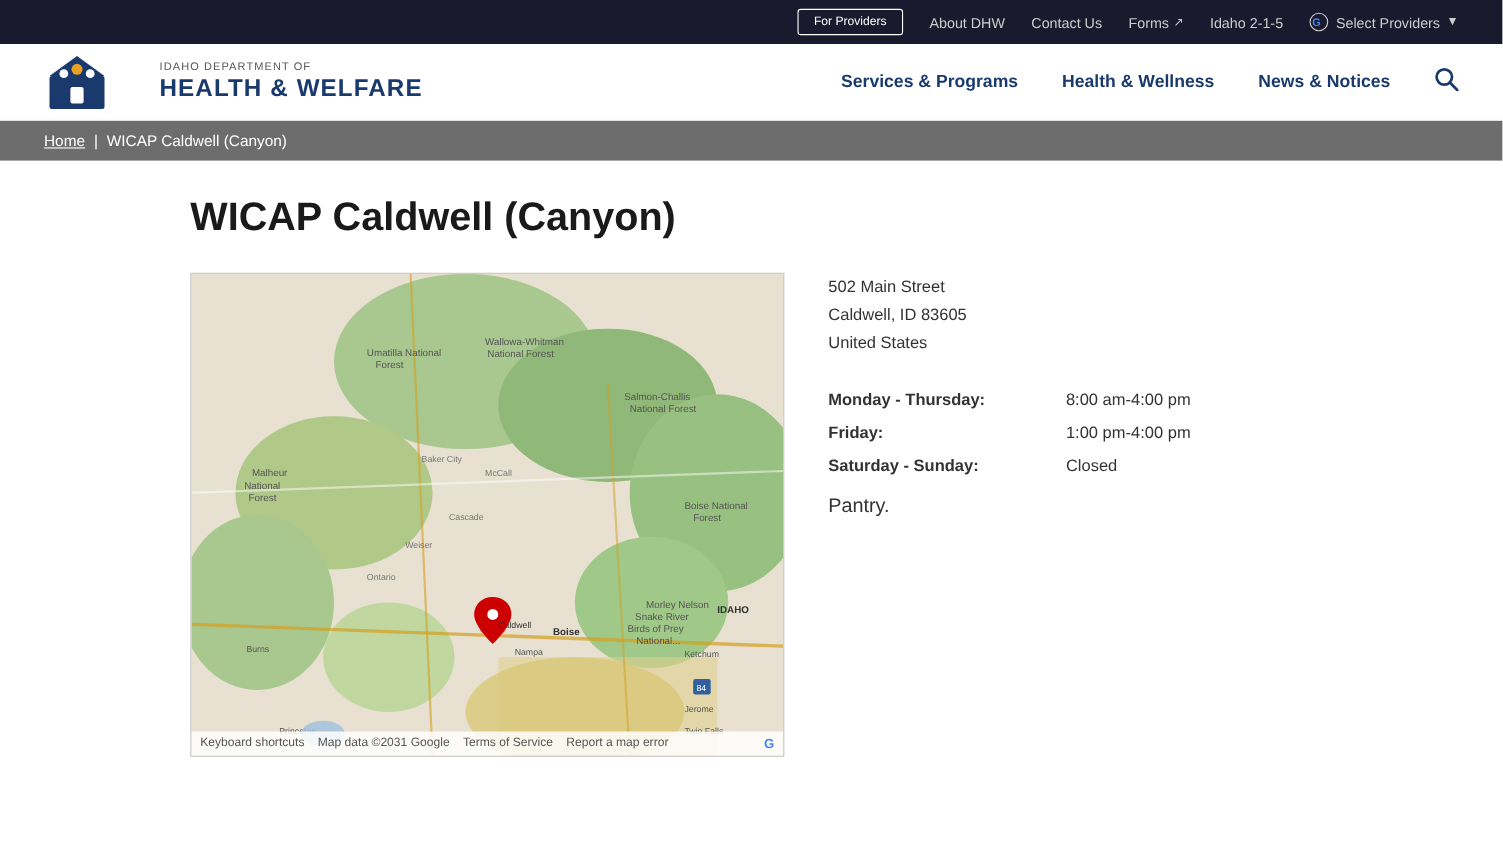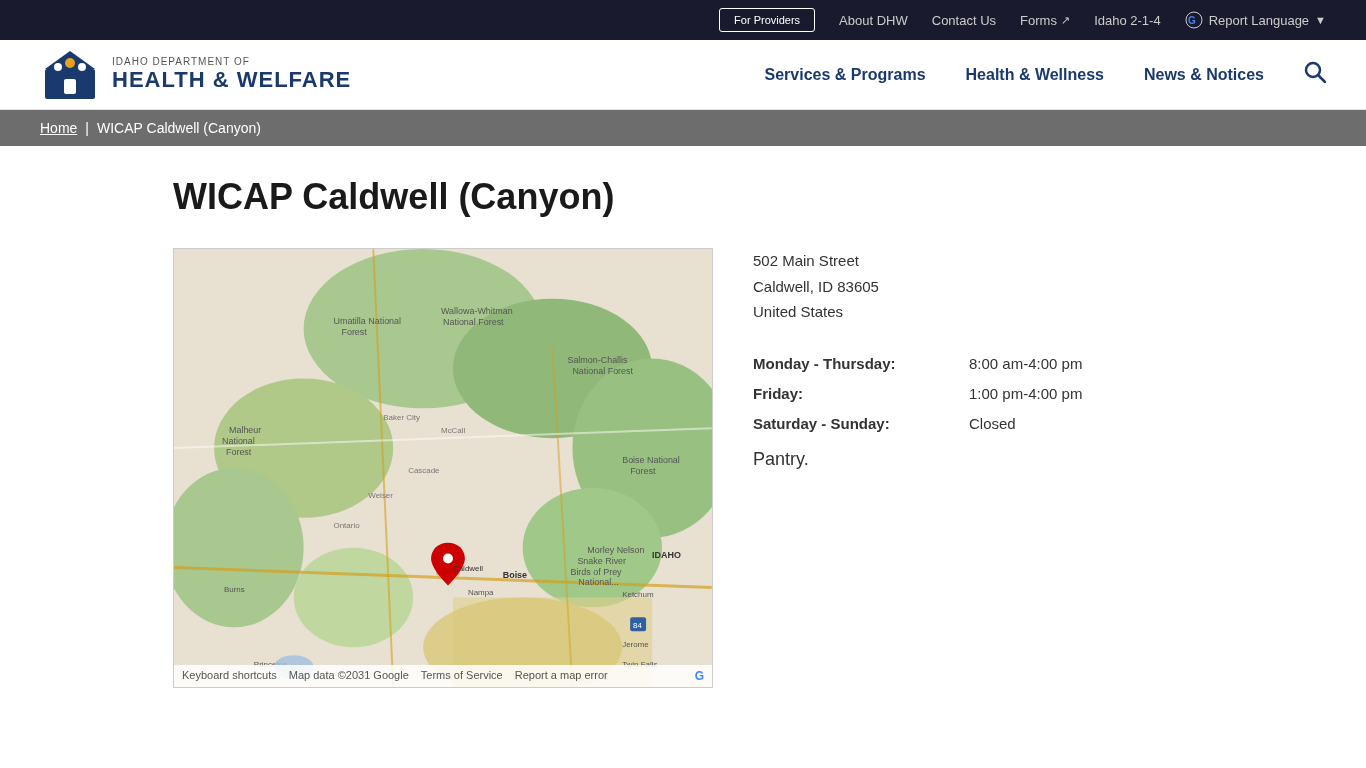--- a/index.html
+++ b/index.html
@@ -68,20 +68,21 @@
       gap: 12px;
       text-decoration: none;
     }
     .logo-icon {
       width: 60px;
       height: 55px;
     }
     .logo-text {
       display: flex;
       flex-direction: column;
+      margin-left: 33px;
     }
     .logo-text .dept-of {
       font-size: 10px;
       color: #555;
       letter-spacing: 1px;
       text-transform: uppercase;
     }
     .logo-text .agency-name {
       font-size: 22px;
       font-weight: bold;
@@ -216,27 +217,27 @@
 <body>
 
 <div class="top-bar">
   <button class="for-providers-btn">For Providers</button>
   <a href="#">About DHW</a>
   <a href="#">Contact Us</a>
   <a href="#" class="forms-link">
     <span>Forms</span>
     <span class="ext-icon">↗</span>
   </a>
-  <a href="#">Idaho 2-1-4</a>
+  <a href="#">Idaho 2-1-5</a>
   <div class="google-translate">
     <svg class="google-g" viewBox="0 0 18 18" xmlns="http://www.w3.org/2000/svg">
       <circle cx="9" cy="9" r="8" fill="none" stroke="#ccc" stroke-width="1"></circle>
       <text x="3" y="13" font-size="10" fill="#4285F4" font-weight="bold">G</text>
     </svg>
-    <span>Report Language</span>
+    <span>Select Providers</span>
     <span style="color:#ccc;font-size:11px;">▼</span>
   </div>
 </div>
 
 <nav class="main-nav">
   <a class="logo-area" href="#">
 
     <svg class="logo-icon" viewBox="0 0 60 55" xmlns="http://www.w3.org/2000/svg">
 
       <rect x="5" y="22" width="50" height="30" rx="2" fill="#1a3a6e"></rect>

